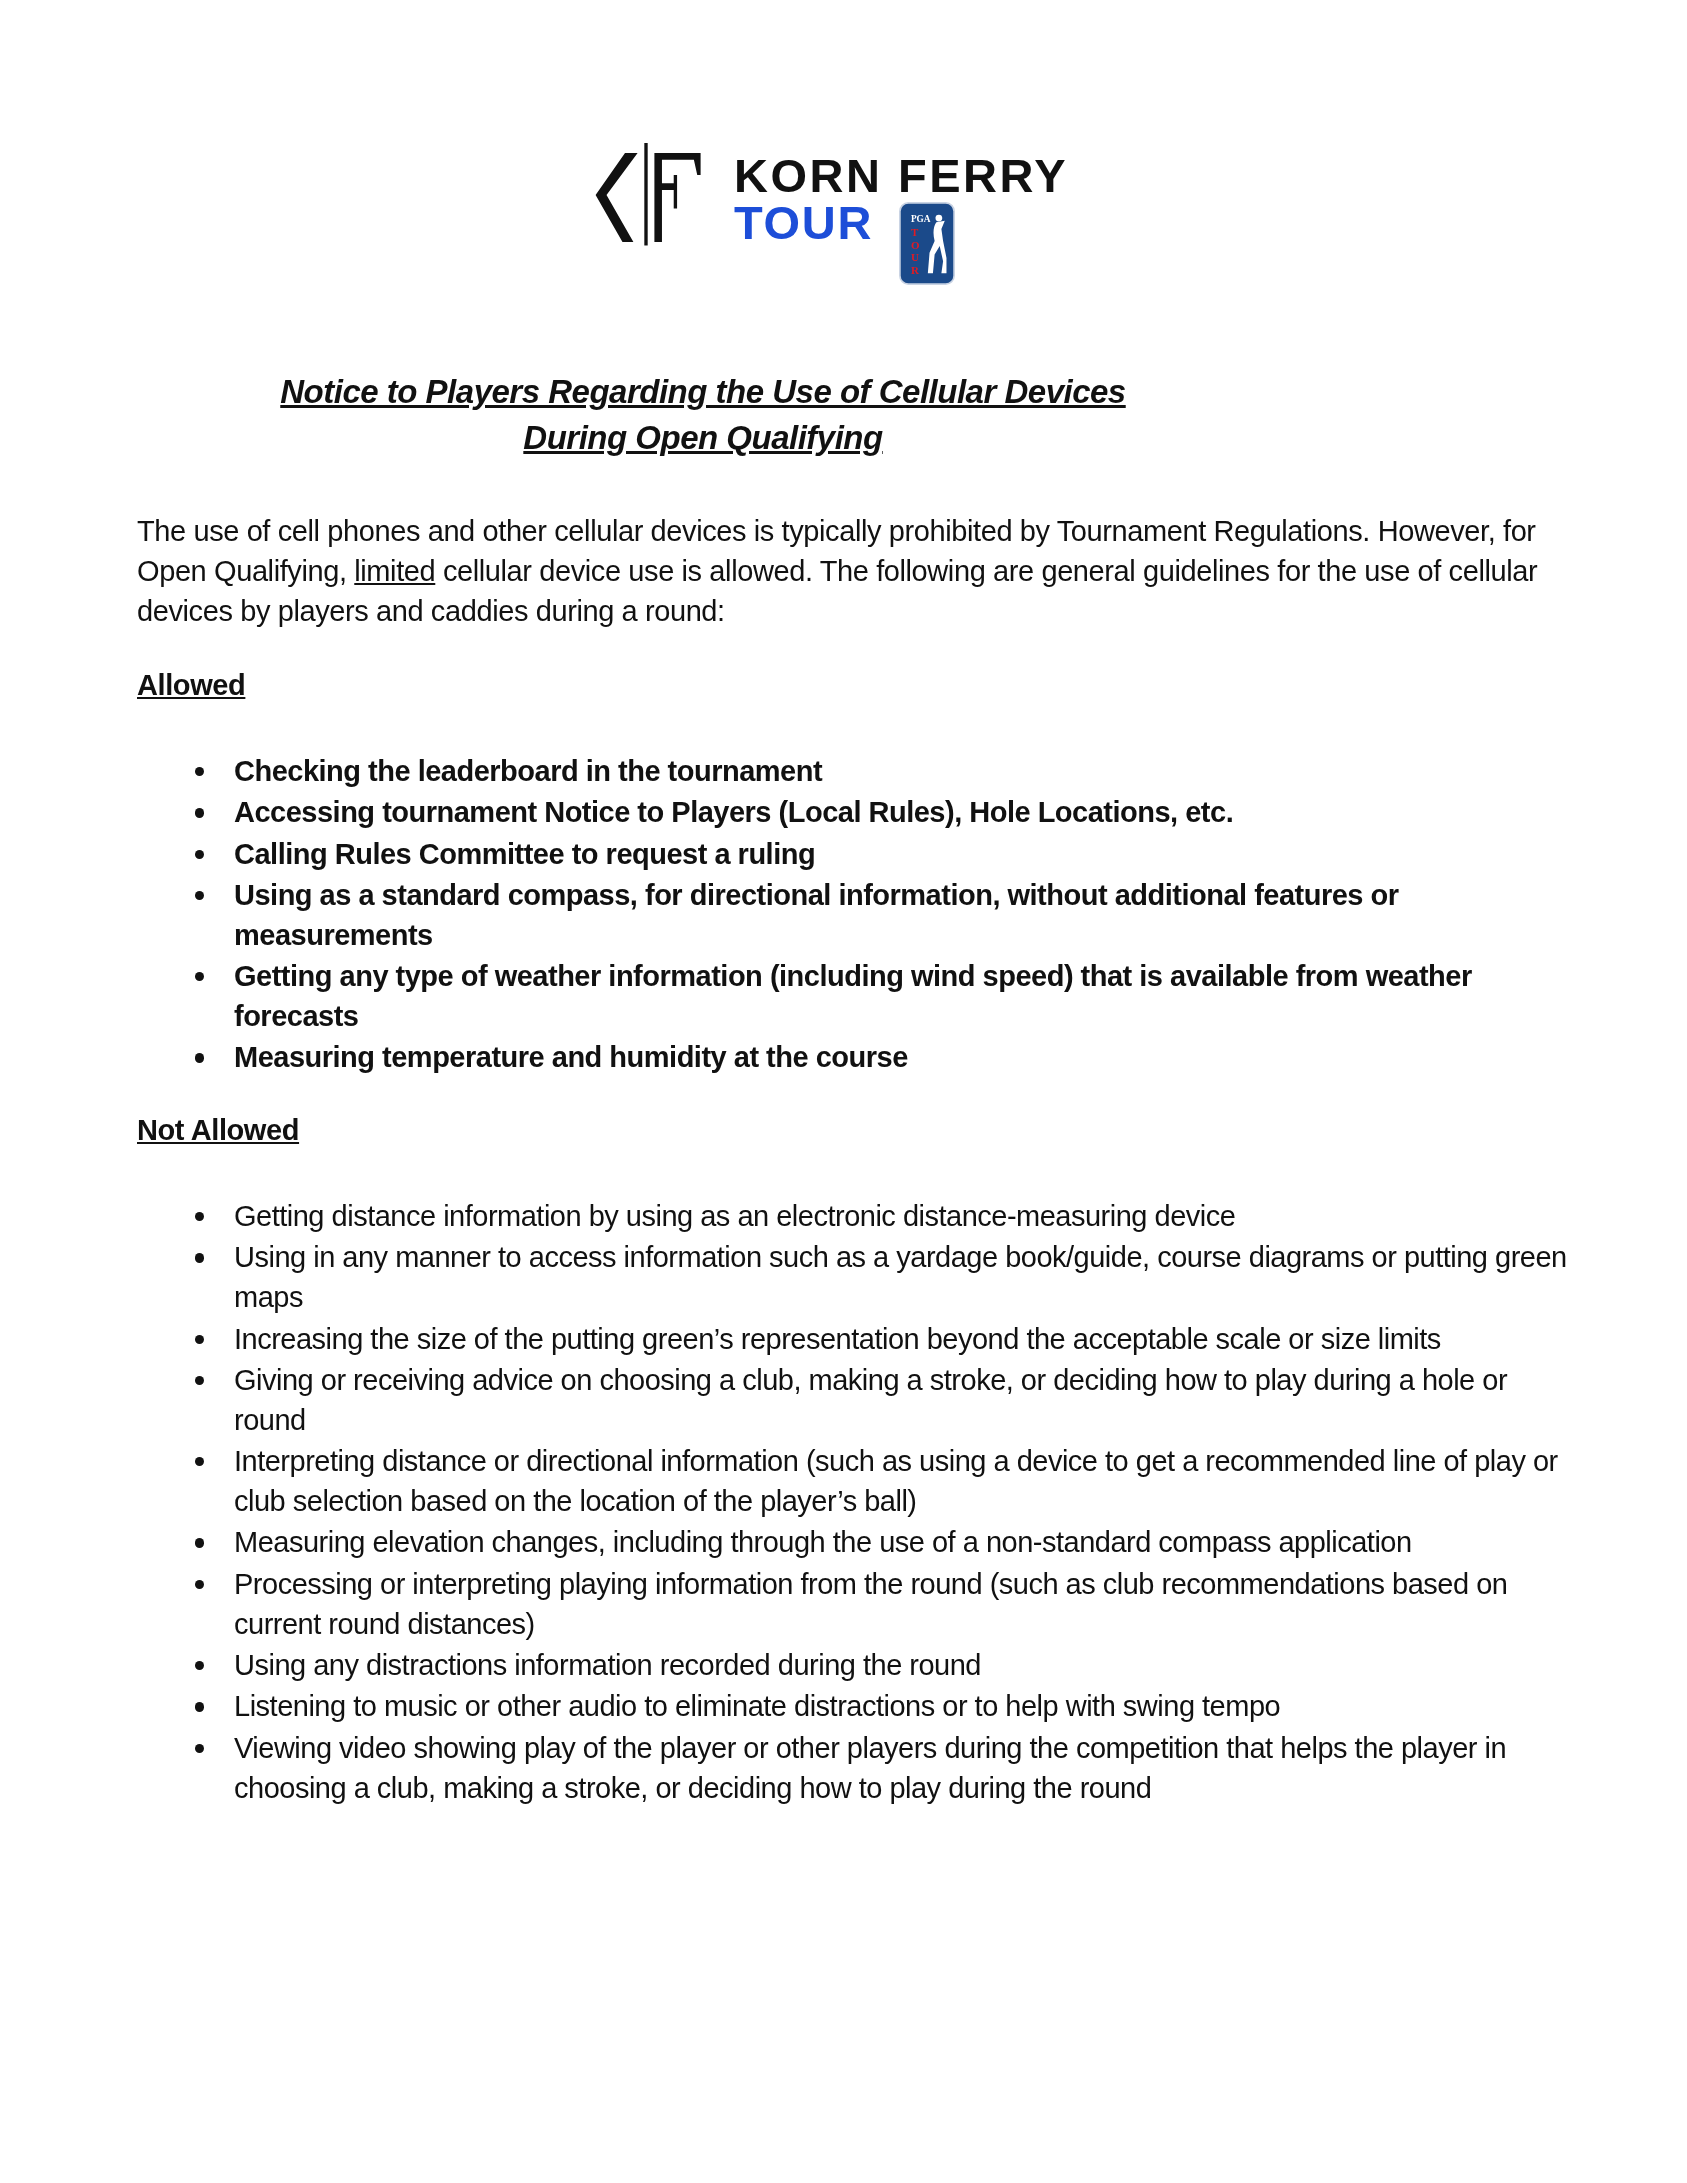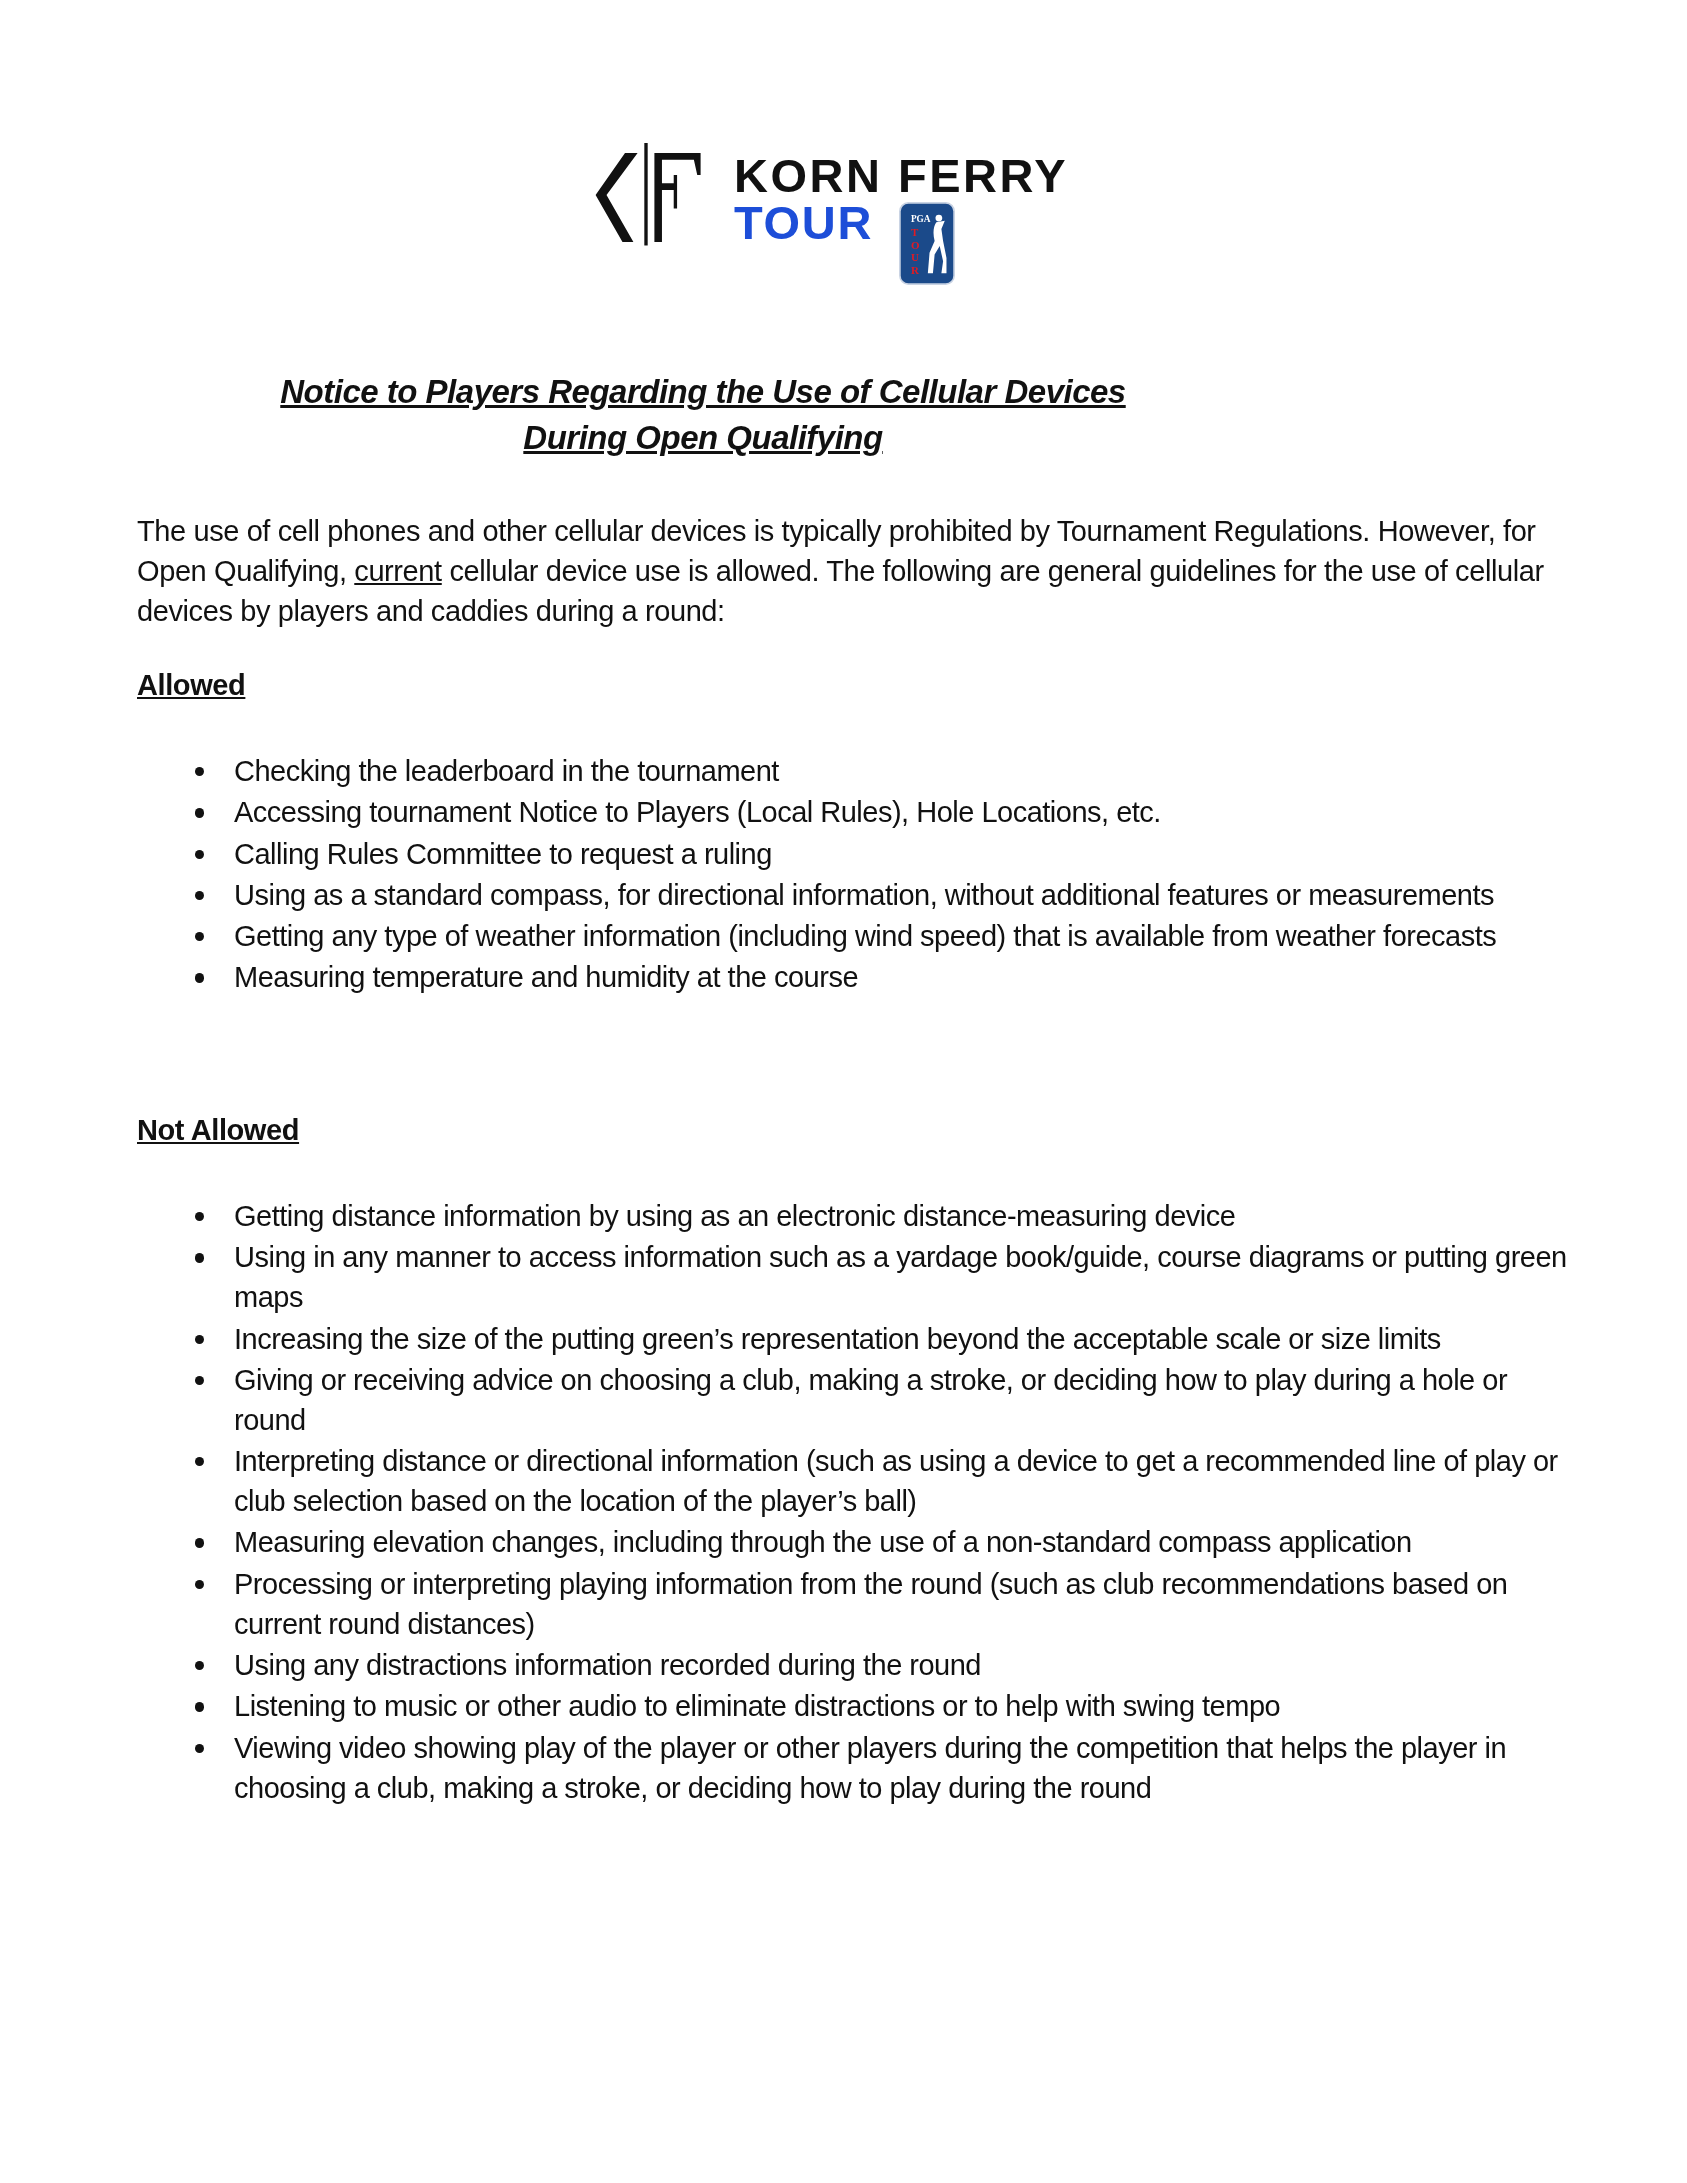--- a/index.html
+++ b/index.html
@@ -44,24 +44,24 @@
     <text x="14" y="70" font-size="13" fill="#e01b24" font-family="Liberation Serif, serif" font-weight="bold">U</text>
     <text x="14" y="85" font-size="13" fill="#e01b24" font-family="Liberation Serif, serif" font-weight="bold">R</text>
     <path d="M46,14 L52,8 M44,24 C40,30 40,38 42,46 L36,60 L34,84 L40,84 L42,62 L48,52 L52,70 L50,84 L56,84 L56,66 L52,46 L50,32 L54,22 Z" fill="#fff"></path>
     <circle cx="47" cy="19" r="4" fill="#fff"></circle>
   </svg>
 </div>
 
 <div class="title" style="top:373px;">Notice to Players Regarding the Use of Cellular Devices</div>
 <div class="title" style="top:419px;">During Open Qualifying</div>
 
-<div class="para" style="top:511px;"><span>The use of cell phones and other cellular devices is typically prohibited by Tournament Regulations. However, for Open Qualifying, </span><span class="u">current</span><span> cellular device use is allowed. The following are general guidelines for the use of cellular devices by players and caddies during a round:</span></div>
+<div class="para" style="top:511px;"><span>The use of cell phones and other cellular devices is typically prohibited by Tournament Regulations. However, for Open Qualifying, </span><span class="u">limited</span><span> cellular device use is allowed. The following are general guidelines for the use of cellular devices by players and caddies during a round:</span></div>
 
 <div class="section-head" style="top:669px;">Allowed</div>
-<ul class="list" id="allowed-list" style="top:751px;">
+<ul class="list" id="allowed-list" style="top:751px;font-weight:bold;">
     <li><span class="bullet"></span><span>Checking the leaderboard in the tournament</span></li>
     <li><span class="bullet"></span><span>Accessing tournament Notice to Players (Local Rules), Hole Locations, etc.</span></li>
     <li><span class="bullet"></span><span>Calling Rules Committee to request a ruling</span></li>
     <li><span class="bullet"></span><span>Using as a standard compass, for directional information, without additional features or measurements</span></li>
     <li><span class="bullet"></span><span>Getting any type of weather information (including wind speed) that is available from weather forecasts</span></li>
     <li><span class="bullet"></span><span>Measuring temperature and humidity at the course</span></li>
   </ul>
 
 <div class="section-head" style="top:1114px;">Not Allowed</div>
 <ul class="list" id="not-allowed-list" style="top:1196px;">

